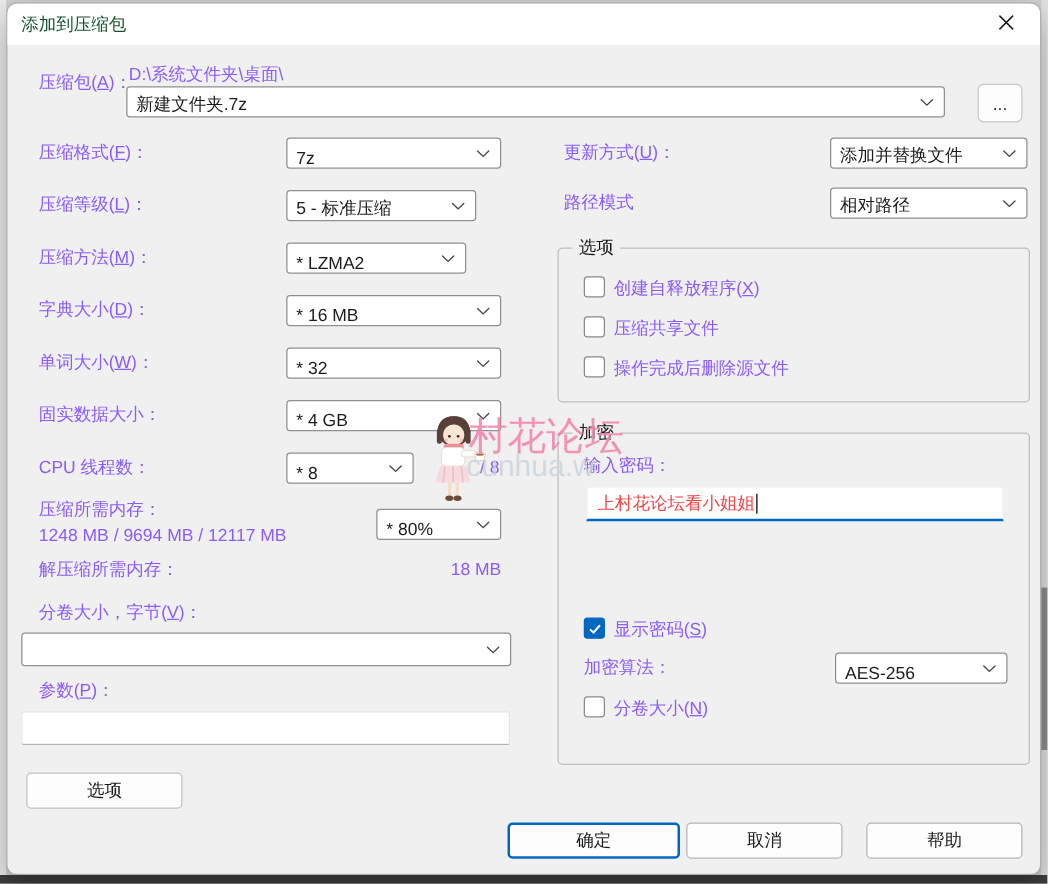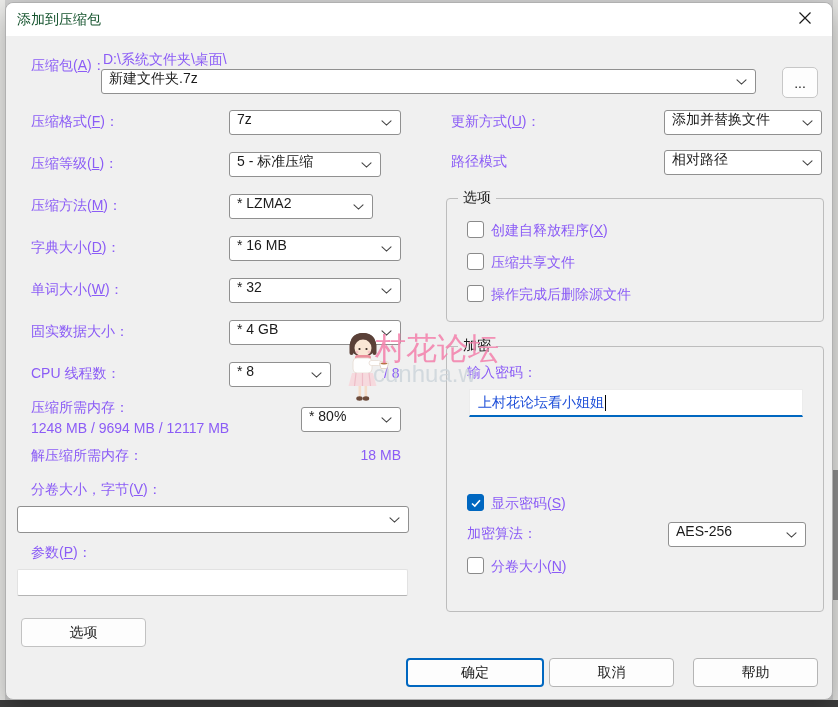--- a/index.html
+++ b/index.html
@@ -14,39 +14,39 @@
           border:1px solid #b0b0b0;border-radius:8px;box-shadow:0 10px 26px rgba(0,0,0,.30)}
   .titlebar{position:absolute;left:0;top:0;width:100%;height:33px;background:#ffffff;
             border-radius:8px 8px 0 0}
   .title{position:absolute;left:11px;top:8px;font-size:14px;color:#14532d;white-space:nowrap}
   .close-btn{position:absolute;right:8px;top:4px;width:38px;height:26px;display:flex;
              align-items:center;justify-content:center;cursor:pointer}
 
   .lbl{position:absolute;font-size:14px;color:#8b5cf6;white-space:nowrap}
   .ukey{text-decoration:underline}
   .dd{position:absolute;height:25px;background:#fff;border:1px solid #909090;border-radius:3px;
-      box-sizing:border-box;display:flex;align-items:flex-start;padding:0 24px 0 7px;font-size:14px;
+      box-sizing:border-box;display:flex;align-items:flex-end;padding:0 24px 0 7px;font-size:14px;
       color:#1b1b1b;white-space:nowrap;overflow:hidden}
   .chev{position:absolute;right:8px;top:50%;transform:translateY(-50%);line-height:0}
   .ti{position:absolute;background:#fff;border:1px solid #e2e2e2;border-bottom:1px solid #b4b4b4;
       border-radius:2px;box-sizing:border-box;display:flex;align-items:center;padding:0 7px;font-size:14px}
   .grp{position:absolute;border:1px solid #bdbdbd;border-radius:4px}
   .grp-title{position:absolute;font-size:14px;color:#1b1b1b;background:#f0f0f0;padding:0 5px;white-space:nowrap}
   .cb{position:absolute;width:17px;height:17px;border:1px solid #8a8a8a;border-radius:3px;
       background:#fff;box-sizing:border-box;display:flex;align-items:center;justify-content:center;cursor:pointer}
   .cb svg{display:none}
   .cb.checked{background:#0067c0;border-color:#0067c0}
   .cb.checked svg{display:block}
   .btn{position:absolute;height:29px;background:#fdfdfd;border:1px solid #989898;border-radius:4px;
        box-sizing:border-box;display:flex;align-items:center;justify-content:center;font-size:14px;
        color:#1b1b1b;cursor:pointer}
   .btn.default{border:2px solid #0067c0}
   .pw{position:absolute;left:463px;top:386px;width:334px;height:28px;background:#fff;
       border:1px solid #ececec;border-bottom:2px solid #0067c0;box-sizing:border-box;
-      display:flex;align-items:center;padding:0 8px;font-size:14px;color:#1d4ed8}
+      display:flex;align-items:center;padding:0 8px;font-size:14px;color:#ef4444}
   .caret{width:1px;height:16px;background:#000;margin-left:1px}
   .wm{position:absolute;left:333px;top:320px;width:190px;height:84px;z-index:10;pointer-events:none}
   .wm-text{position:absolute;left:36px;top:5px;font-size:31px;font-weight:normal;
            color:rgba(242,130,172,0.88);letter-spacing:0px;white-space:nowrap}
   .wm-url{position:absolute;left:34px;top:37px;font-size:24px;color:rgba(203,211,218,0.8);white-space:nowrap}
 </style>
 </head>
 <body>
 
 <div class="bg-left"></div>

